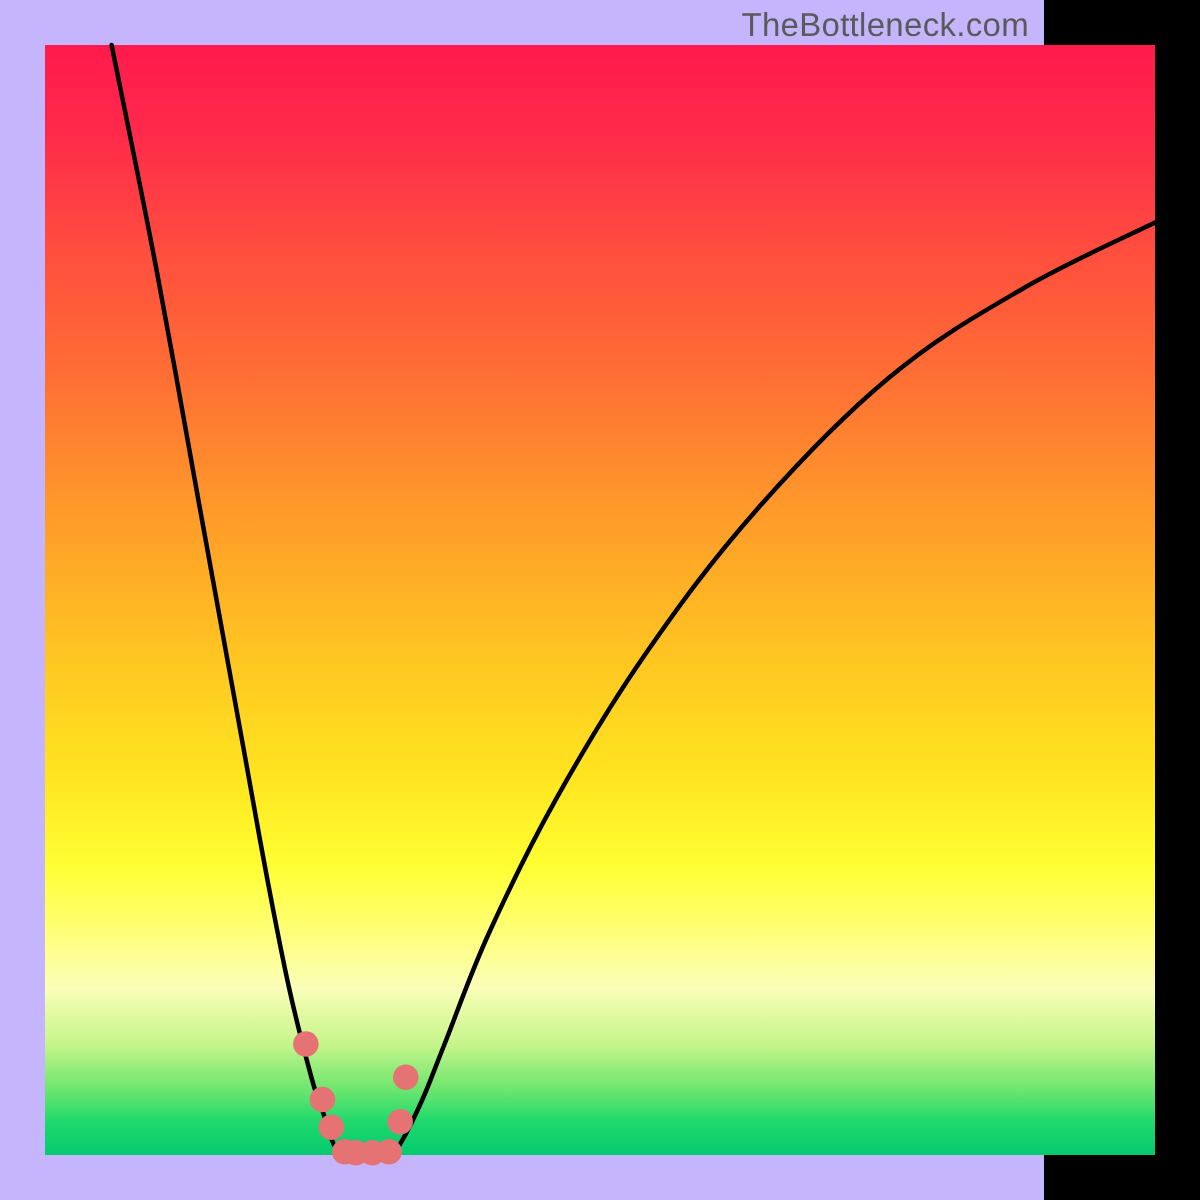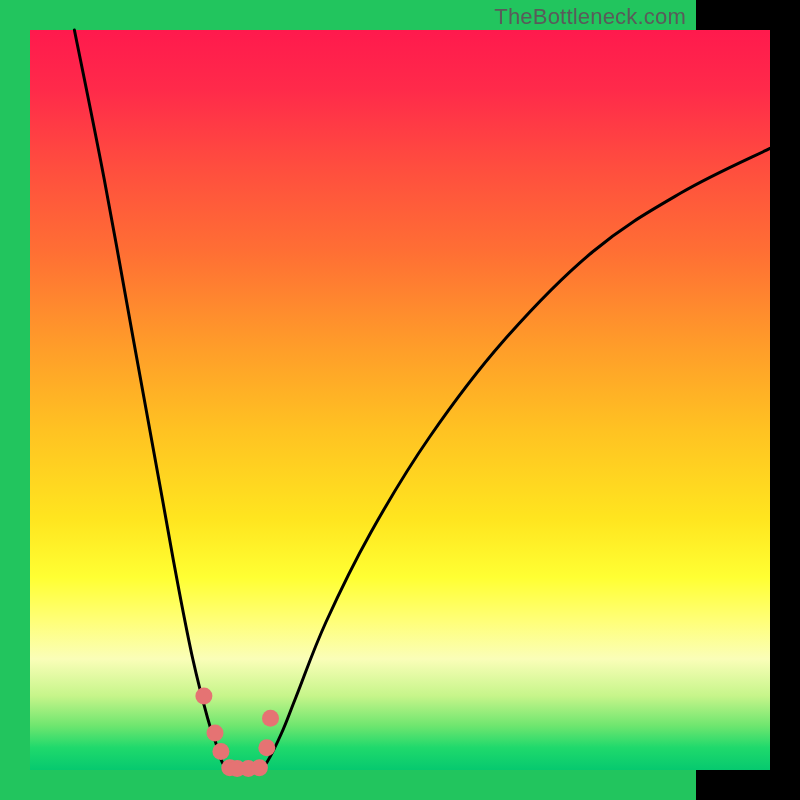--- a/index.html
+++ b/index.html
@@ -10,21 +10,21 @@
     background: #000;
     overflow: hidden;
     font-family: Arial, Helvetica, sans-serif;
   }
   .frame {
     position: absolute;
     left: 0;
     top: 0;
     width: 696px;
     height: 800px;
-    background: #22c55e;
+    background: #c4b5fd;
   }
   .plot {
     position: absolute;
     left: 30px;
     top: 30px;
     width: 740px;
     height: 740px;
     
     background: linear-gradient(
       to bottom,

